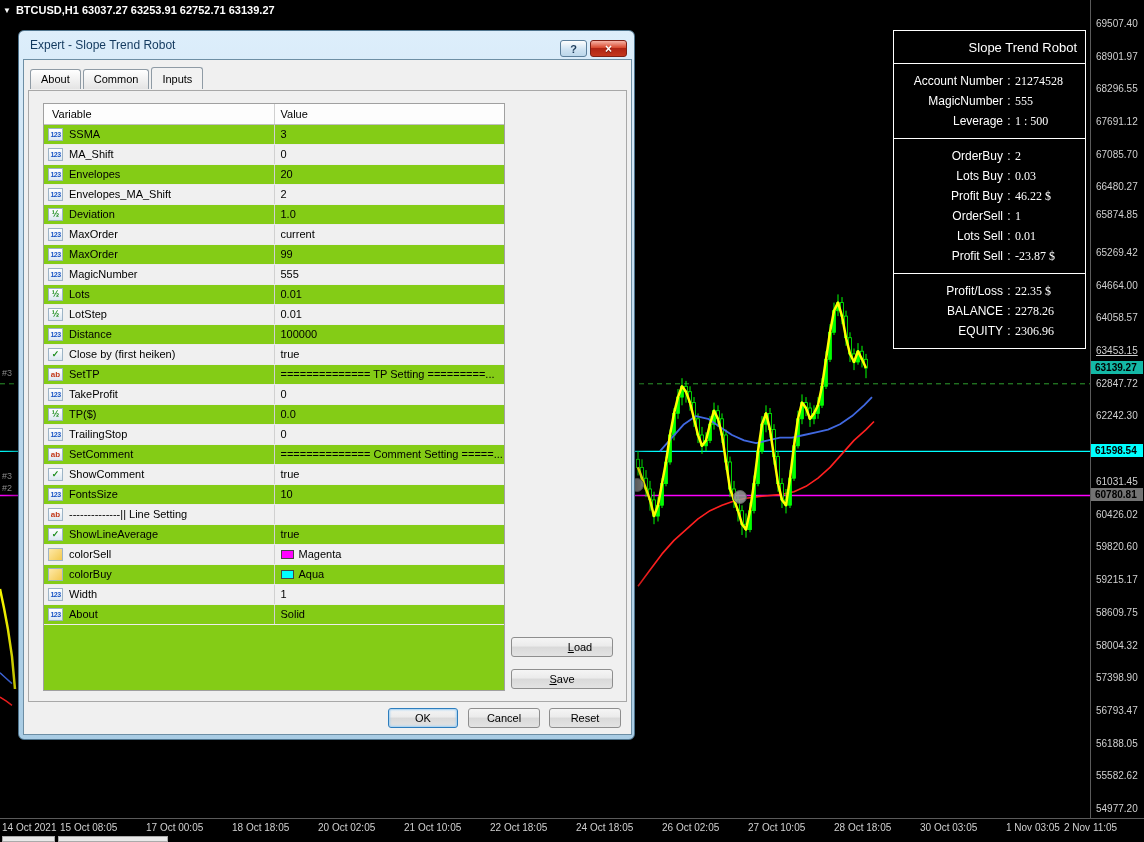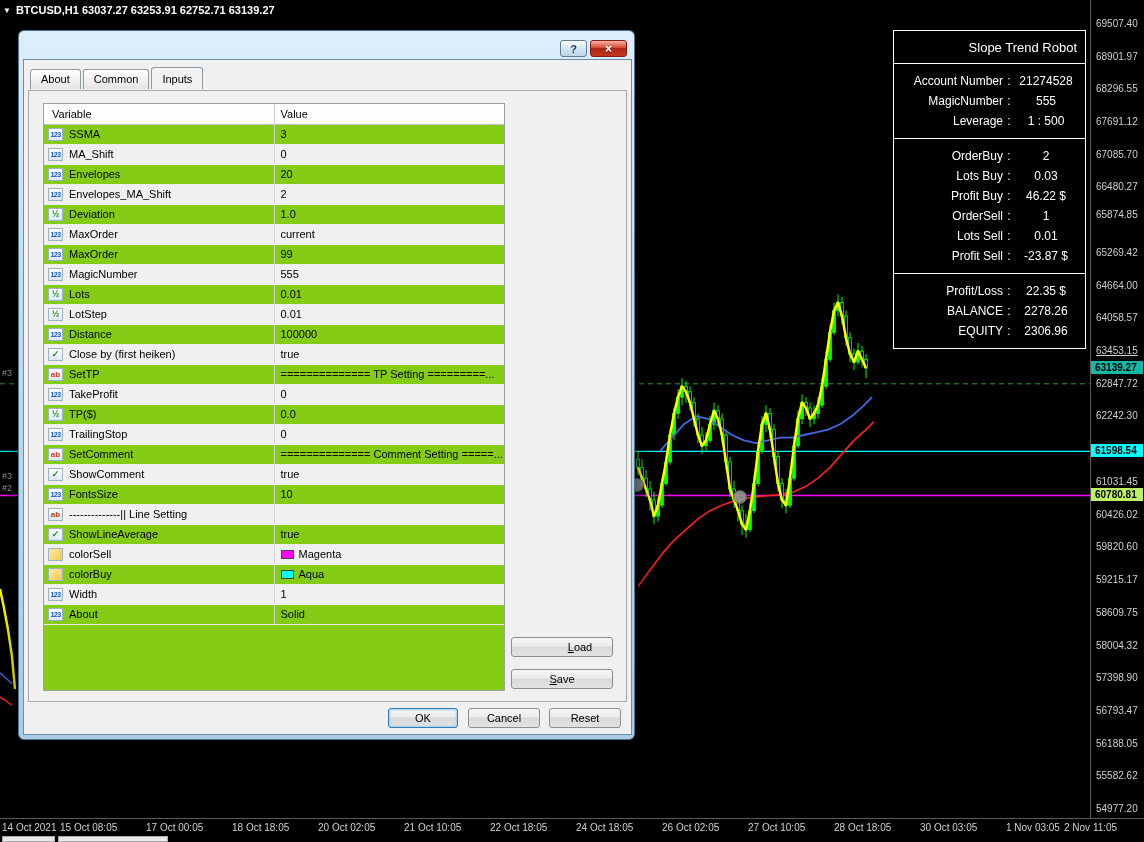--- a/index.html
+++ b/index.html
@@ -24,21 +24,21 @@
   .ta-label { position:absolute; top:3px; color:#d0d0d0; font-size:10px; white-space:nowrap; }
   .bottom-strip { position:absolute; left:0; top:836px; width:1144px; height:6px; background:#000; }
   .bottom-tab { position:absolute; top:0; height:6px; background:#e8e8e8; border:1px solid #aaa; }
   
   .info-panel { position:absolute; left:893px; top:30px; width:193px; background:#000; border:1px solid #ffffff; color:#fff; z-index:5; }
   .ip-title { text-align:right; font-size:13px; padding:9px 8px 8px 8px; }
   .ip-section { border-top:1px solid #fff; padding:7px 8px; }
   .ip-row { display:grid; grid-template-columns:1fr 12px 62px; height:20px; align-items:center; font-size:12px; }
   .ip-row .lbl { text-align:right; }
   .ip-row .col { text-align:center; }
-  .ip-row .val { text-align:center; }
+  .ip-row .val { text-align:left;font-family:Liberation Serif, serif; }
   
   .dialog { position:absolute; left:18px; top:30px; width:617px; height:710px; z-index:10;
     background:linear-gradient(180deg,#ddeefb 0%,#c3ddf0 35%,#a9cce4 100%);
     border:1px solid #4f748d; border-radius:6px;
     box-shadow:0 8px 22px rgba(0,0,0,.65); }
   .dlg-titlebar { position:absolute; left:0; top:0; right:0; height:28px; display:flex; align-items:center; }
   .dlg-title { padding-left:11px; font-size:12px; color:#12395e; }
   .dlg-btns { position:absolute; right:7px; top:9px; display:flex; gap:3px; }
   .help-btn { width:27px; height:17px; border:1px solid #5c7f9b; border-radius:3px;
     background:linear-gradient(#fefefe,#cfe3f2 55%,#bcd7ea); color:#1e3c5a; font-size:11px; font-weight:bold;
@@ -251,21 +251,21 @@
       <div class="pa-label" style="top: 574px;">59215.17</div>
       <div class="pa-label" style="top: 607px;">58609.75</div>
       <div class="pa-label" style="top: 640px;">58004.32</div>
       <div class="pa-label" style="top: 672px;">57398.90</div>
       <div class="pa-label" style="top: 705px;">56793.47</div>
       <div class="pa-label" style="top: 738px;">56188.05</div>
       <div class="pa-label" style="top: 770px;">55582.62</div>
       <div class="pa-label" style="top: 803px;">54977.20</div>
       <div class="pa-tag" style="top: 361px; background: #14b8a6; color: rgb(0, 0, 0);">63139.27</div>
       <div class="pa-tag" style="top: 444px; background: rgb(0, 255, 255); color: rgb(0, 0, 0);">61598.54</div>
-      <div class="pa-tag" style="top: 488px; background: #bef264; color: rgb(0, 0, 0);">60780.81</div>
+      <div class="pa-tag" style="top: 488px; background: #737373; color: rgb(0, 0, 0);">60780.81</div>
     </div>
 
   <div class="time-axis" id="time-axis">
       <div class="ta-label" style="left: 2px;">14 Oct 2021</div>
       <div class="ta-label" style="left: 60px;">15 Oct 08:05</div>
       <div class="ta-label" style="left: 146px;">17 Oct 00:05</div>
       <div class="ta-label" style="left: 232px;">18 Oct 18:05</div>
       <div class="ta-label" style="left: 318px;">20 Oct 02:05</div>
       <div class="ta-label" style="left: 404px;">21 Oct 10:05</div>
       <div class="ta-label" style="left: 490px;">22 Oct 18:05</div>
@@ -348,20 +348,23 @@
           <div class="ip-row">
             <span class="lbl">EQUITY</span>
             <span class="col">:</span>
             <span class="val">2306.96</span>
           </div>
         </div>
       </div>
   </div>
 
   <div class="dialog">
+    <div class="dlg-titlebar">
+      <div class="dlg-title">Expert - Slope Trend Robot</div>
+    </div>
     <div class="dlg-btns">
       <div class="help-btn">?</div>
       <div class="close-btn">
           <span>×</span>
         </div>
     </div>
     <div class="dlg-client">
       <div class="tabs">
         <div class="tab">About</div>
         <div class="tab">Common</div>

